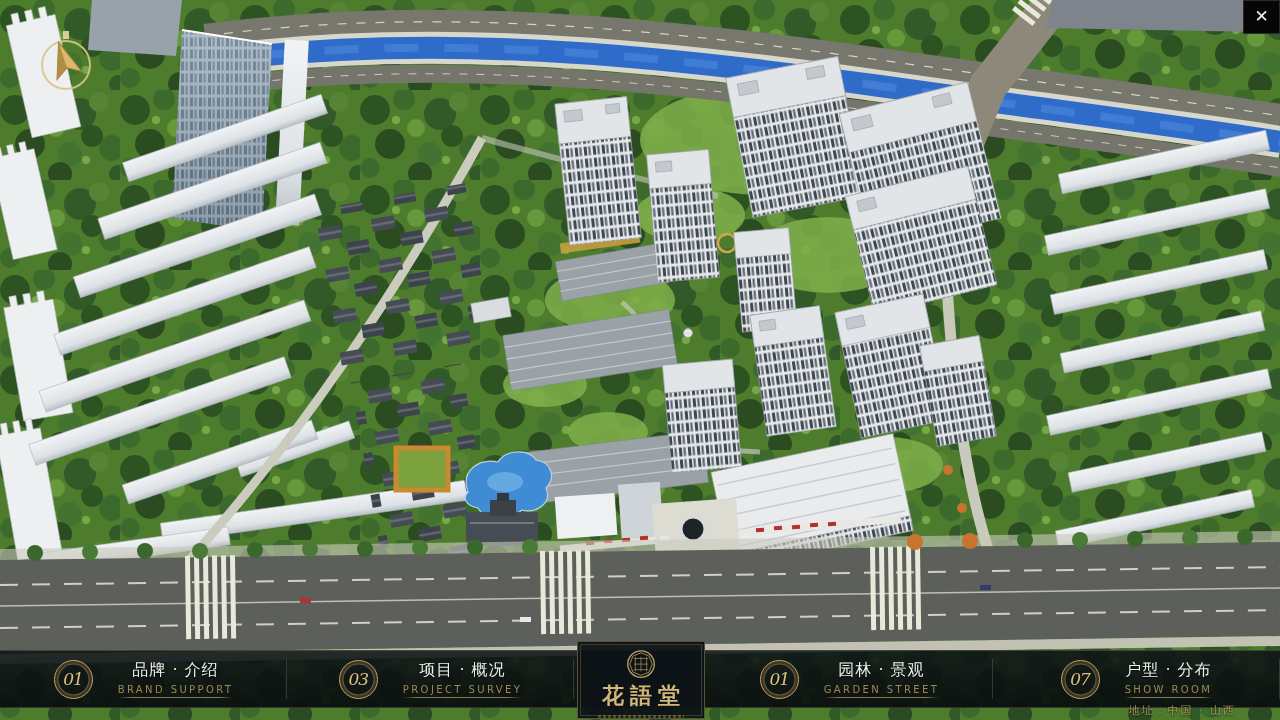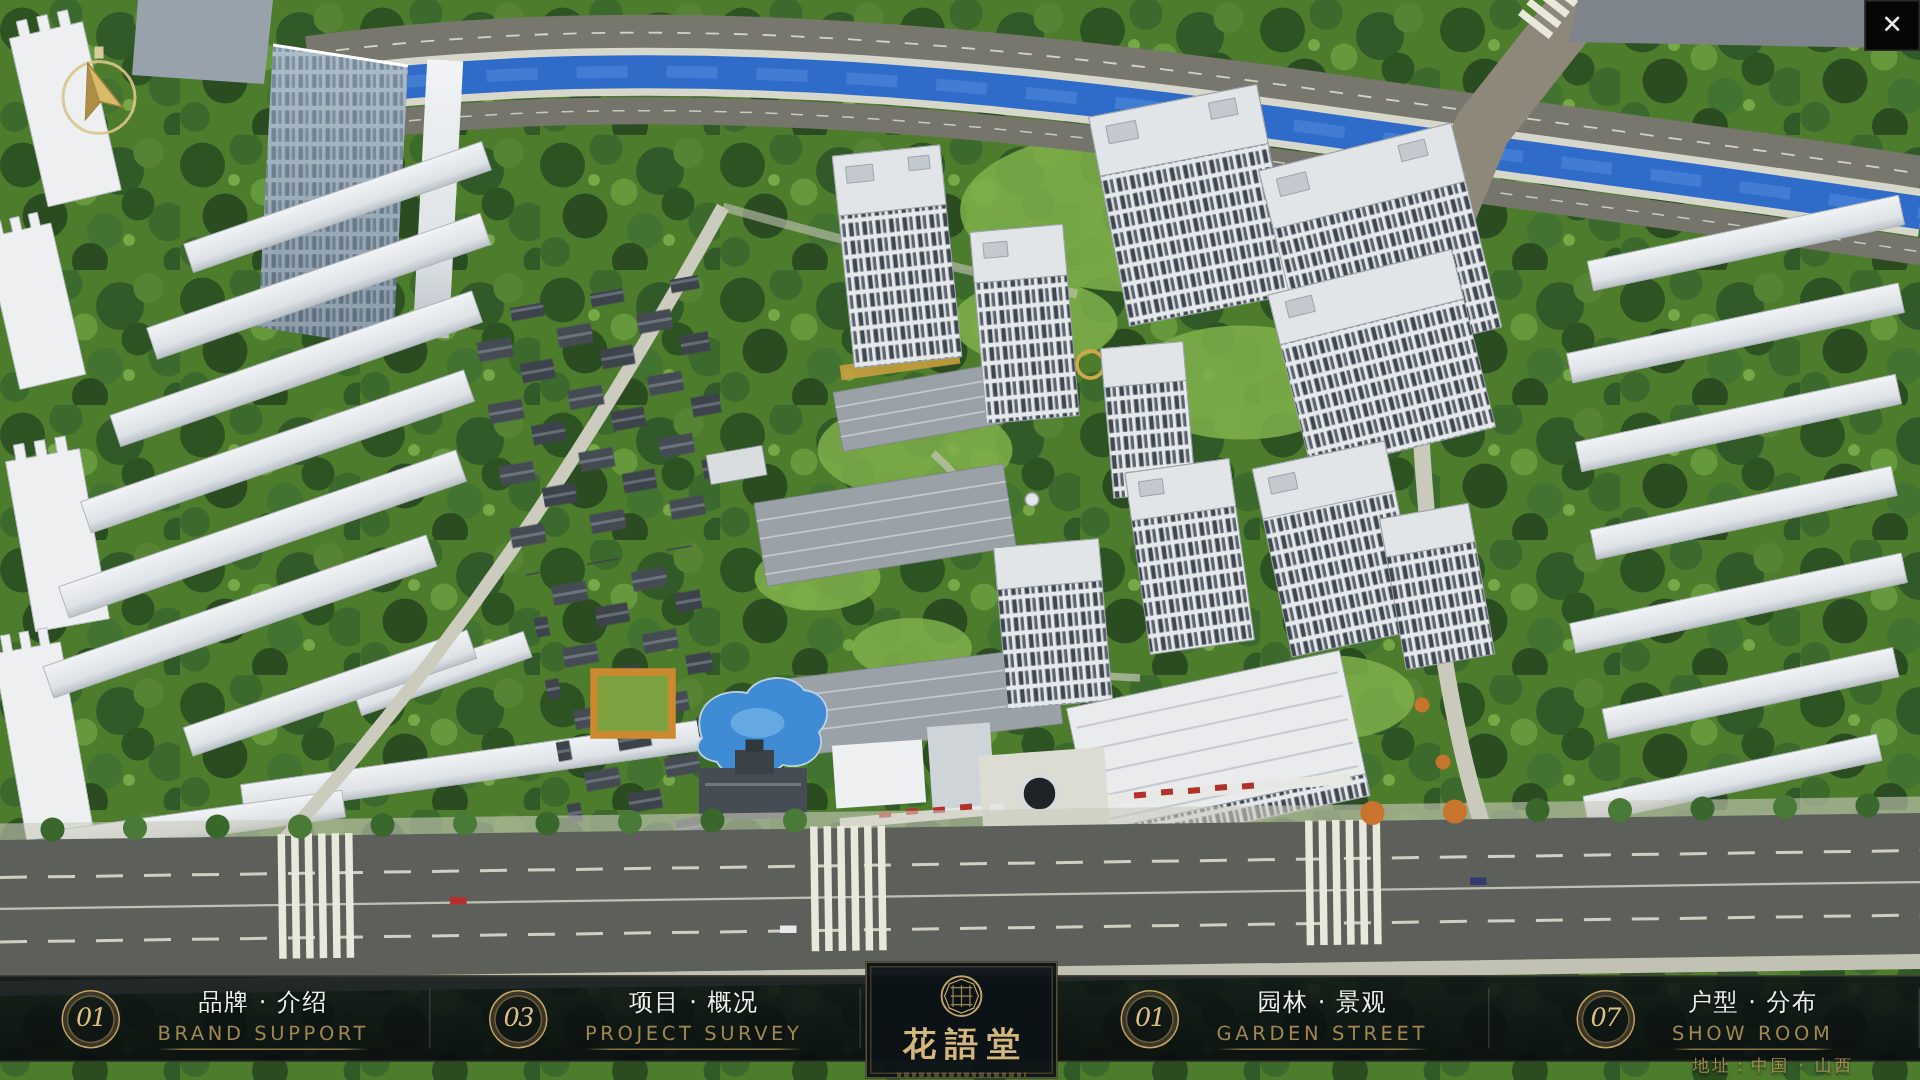--- a/index.html
+++ b/index.html
@@ -25,21 +25,21 @@
   .mi::after{content:"";position:absolute;right:0;top:15%;height:70%;width:1px;
              background:rgba(185,175,150,.22);}
   .badge{width:37px;height:37px;border-radius:50%;border:1.5px solid #c7a463;flex:0 0 auto;
          display:flex;align-items:center;justify-content:center;background:rgba(16,22,24,.35);
          box-shadow:inset 0 0 0 2.5px rgba(16,22,24,.55), inset 0 0 0 3.5px rgba(170,140,85,.6);}
   .badge span{font-family:"DejaVu Serif","Liberation Serif",serif;font-style:italic;
               font-size:17px;color:#dcc080;letter-spacing:-1px;}
   .mtxt{display:flex;flex-direction:column;align-items:center;}
   .zh{font-size:16px;font-weight:400;color:#eef0ea;letter-spacing:1px;white-space:nowrap;
       text-shadow:0 1px 2px rgba(0,0,0,.7);}
-  .en{font-size:13px;color:#a08751;letter-spacing:2.4px;margin-top:3px;white-space:nowrap;}
+  .en{font-size:10px;color:#a08751;letter-spacing:2.4px;margin-top:3px;white-space:nowrap;}
   .uline{width:100%;height:1px;margin-top:2px;
          background:linear-gradient(90deg,transparent,#8a744a 12%,#8a744a 88%,transparent);}
   .logo-gap{flex:0 0 132px;}
 
   
   .logo-panel{position:absolute;left:577px;top:641px;width:128px;height:78px;box-sizing:border-box;
               background:rgba(12,19,23,.96);border:1px solid #5a5238;outline:1px solid #403a28;
               outline-offset:-4px;display:flex;flex-direction:column;align-items:center;cursor:pointer;}
   .seal{margin-top:6px;}
   .logo-title{font-family:Liberation Mono, monospace;font-weight:700;font-size:22px;

